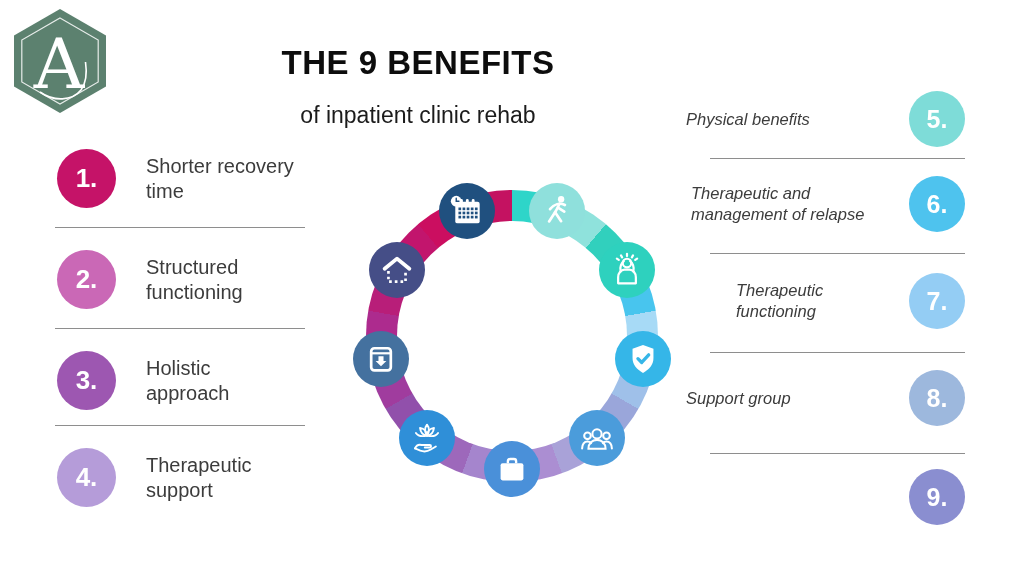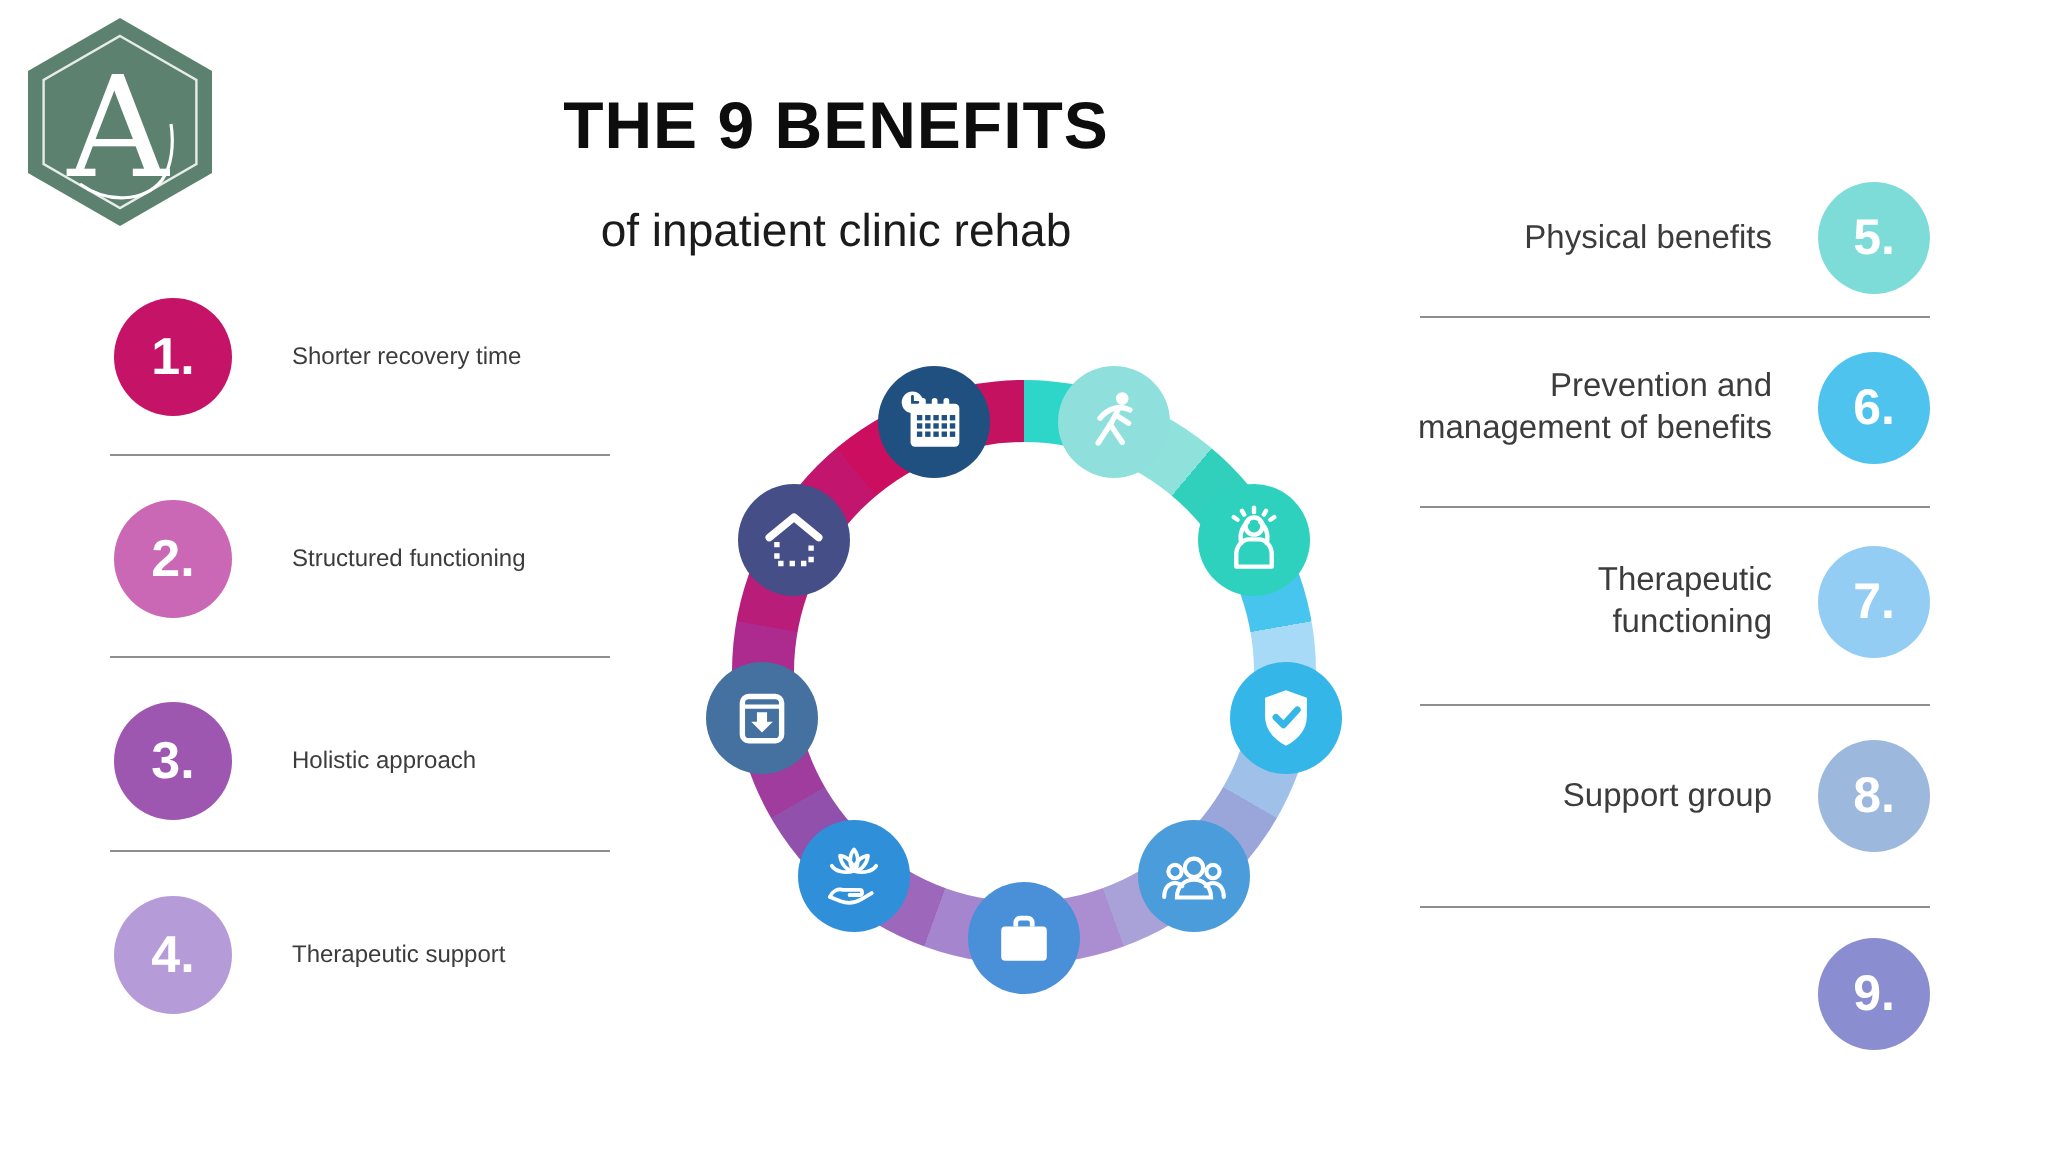--- a/index.html
+++ b/index.html
@@ -14,27 +14,27 @@
   .title{font-size:33px;font-weight:800;color:#0d0d0d;letter-spacing:.5px;}
   .subtitle{font-size:23px;font-weight:400;color:#1b1b1b;margin-top:20px;}
 
   
   .num-circle{border-radius:50%;display:flex;align-items:center;justify-content:center;
               color:#fff;font-weight:bold;flex:none;}
 
   
   .l-item{position:absolute;left:57px;display:flex;align-items:center;gap:30px;}
   .l-item .num-circle{width:59px;height:59px;font-size:26px;}
-  .l-item .label{width:150px;font-size:12px;line-height:1.25;color:#3c3c3c;}
+  .l-item .label{width:150px;font-size:20px;line-height:1.25;color:#3c3c3c;}
   .l0{top:149px}.l1{top:250px}.l2{top:351px}.l3{top:448px}
 
   
   .r-item{position:absolute;right:59px;display:flex;align-items:center;gap:23px;justify-content:flex-end;}
   .r-item .num-circle{width:56px;height:56px;font-size:25px;}
-  .r-item .label{font-size:16.5px;line-height:1.25;color:#3c3c3c;text-align:right;}
+  .r-item .label{font-size:16.5px;line-height:1.25;color:#3c3c3c;text-align:left;font-style:italic;}
   .r0{top:91px}.r1{top:176px}.r2{top:273px}.r3{top:370px}.r4{top:469px}
   .r0 .label,.r3 .label,.r4 .label{width:200px;}
   .r1 .label{width:195px;}
   .r2 .label{width:150px;}
 
   
   .divider{position:absolute;height:1px;background:#8e8e8e;}
   .ld{left:55px;width:250px;}
   .ld0{top:227px}.ld1{top:328px}.ld2{top:425px}
   .rd{left:710px;width:255px;}
@@ -83,21 +83,21 @@
 
   <div class="divider ld ld0"></div>
   <div class="divider ld ld1"></div>
   <div class="divider ld ld2"></div>
 
   <div class="r-item r0">
     <div class="label">Physical benefits</div>
     <div class="num-circle" style="background-color: rgb(126, 220, 216);">5.</div>
   </div>
   <div class="r-item r1">
-    <div class="label">Prevention and management of benefits</div>
+    <div class="label">Therapeutic and management of relapse</div>
     <div class="num-circle" style="background-color: rgb(78, 195, 238);">6.</div>
   </div>
   <div class="r-item r2">
     <div class="label">Therapeutic functioning</div>
     <div class="num-circle" style="background-color: rgb(148, 205, 244);">7.</div>
   </div>
   <div class="r-item r3">
     <div class="label">Support group</div>
     <div class="num-circle" style="background-color: rgb(157, 184, 221);">8.</div>
   </div>

